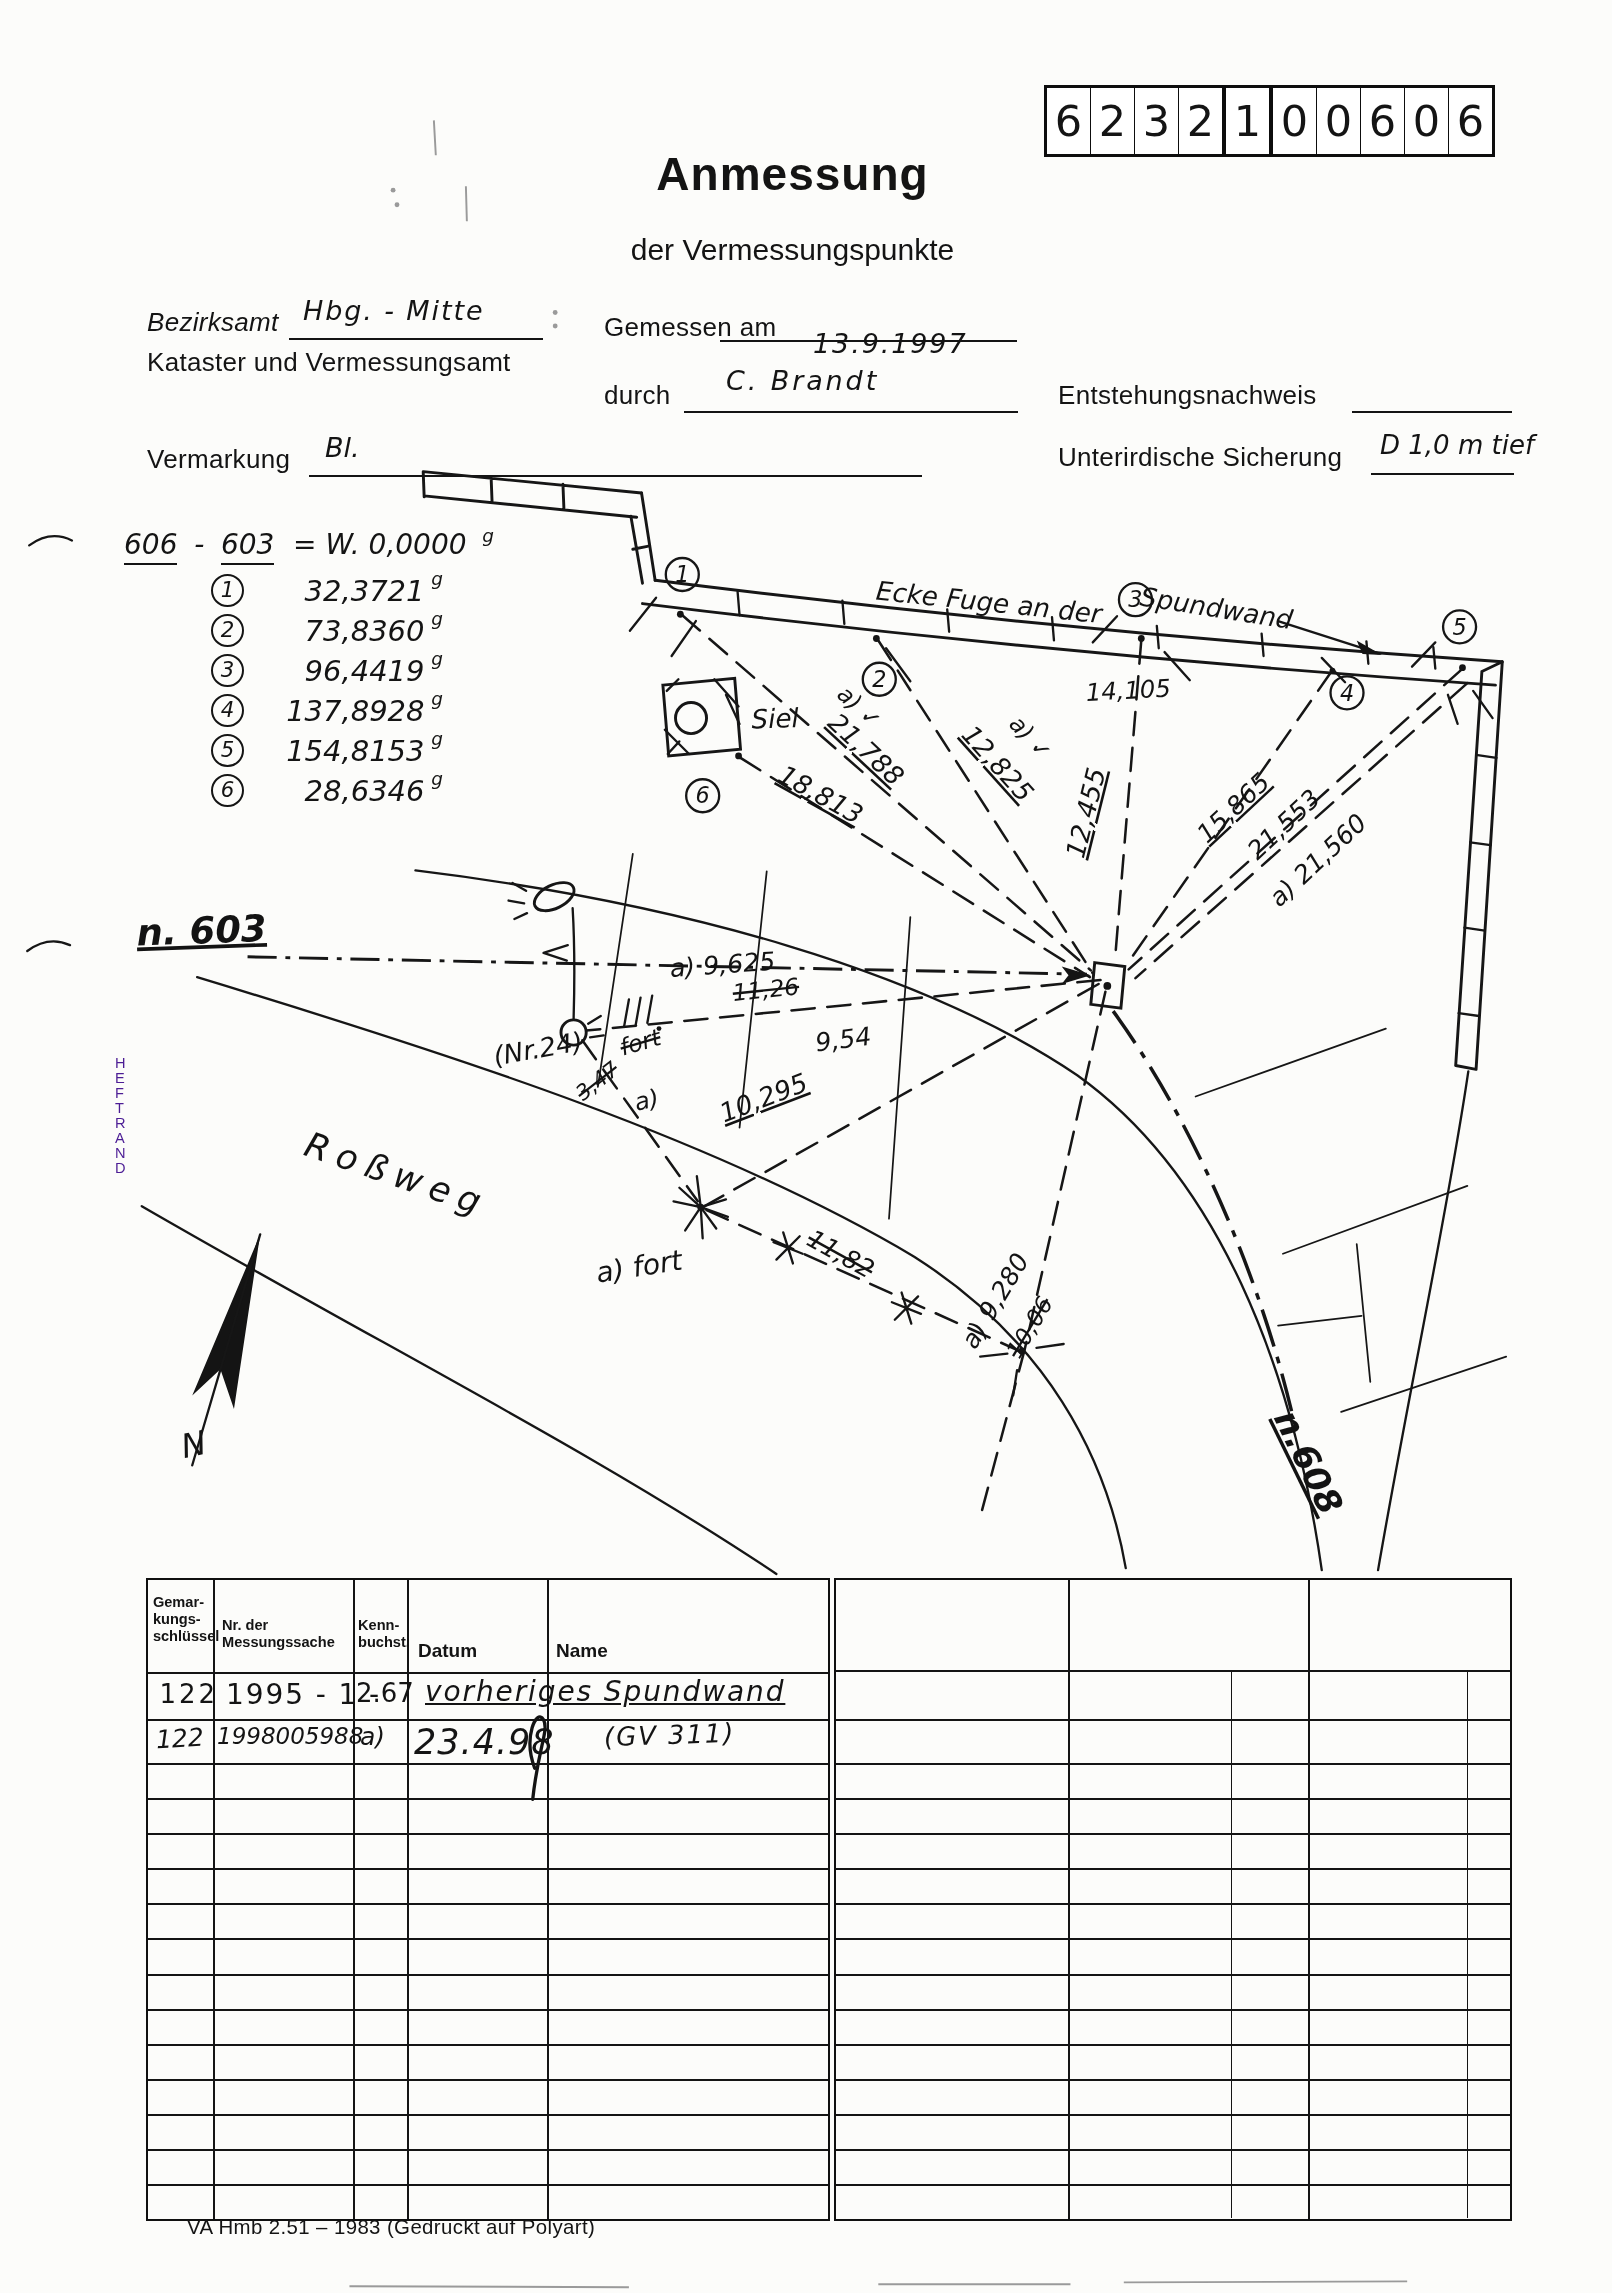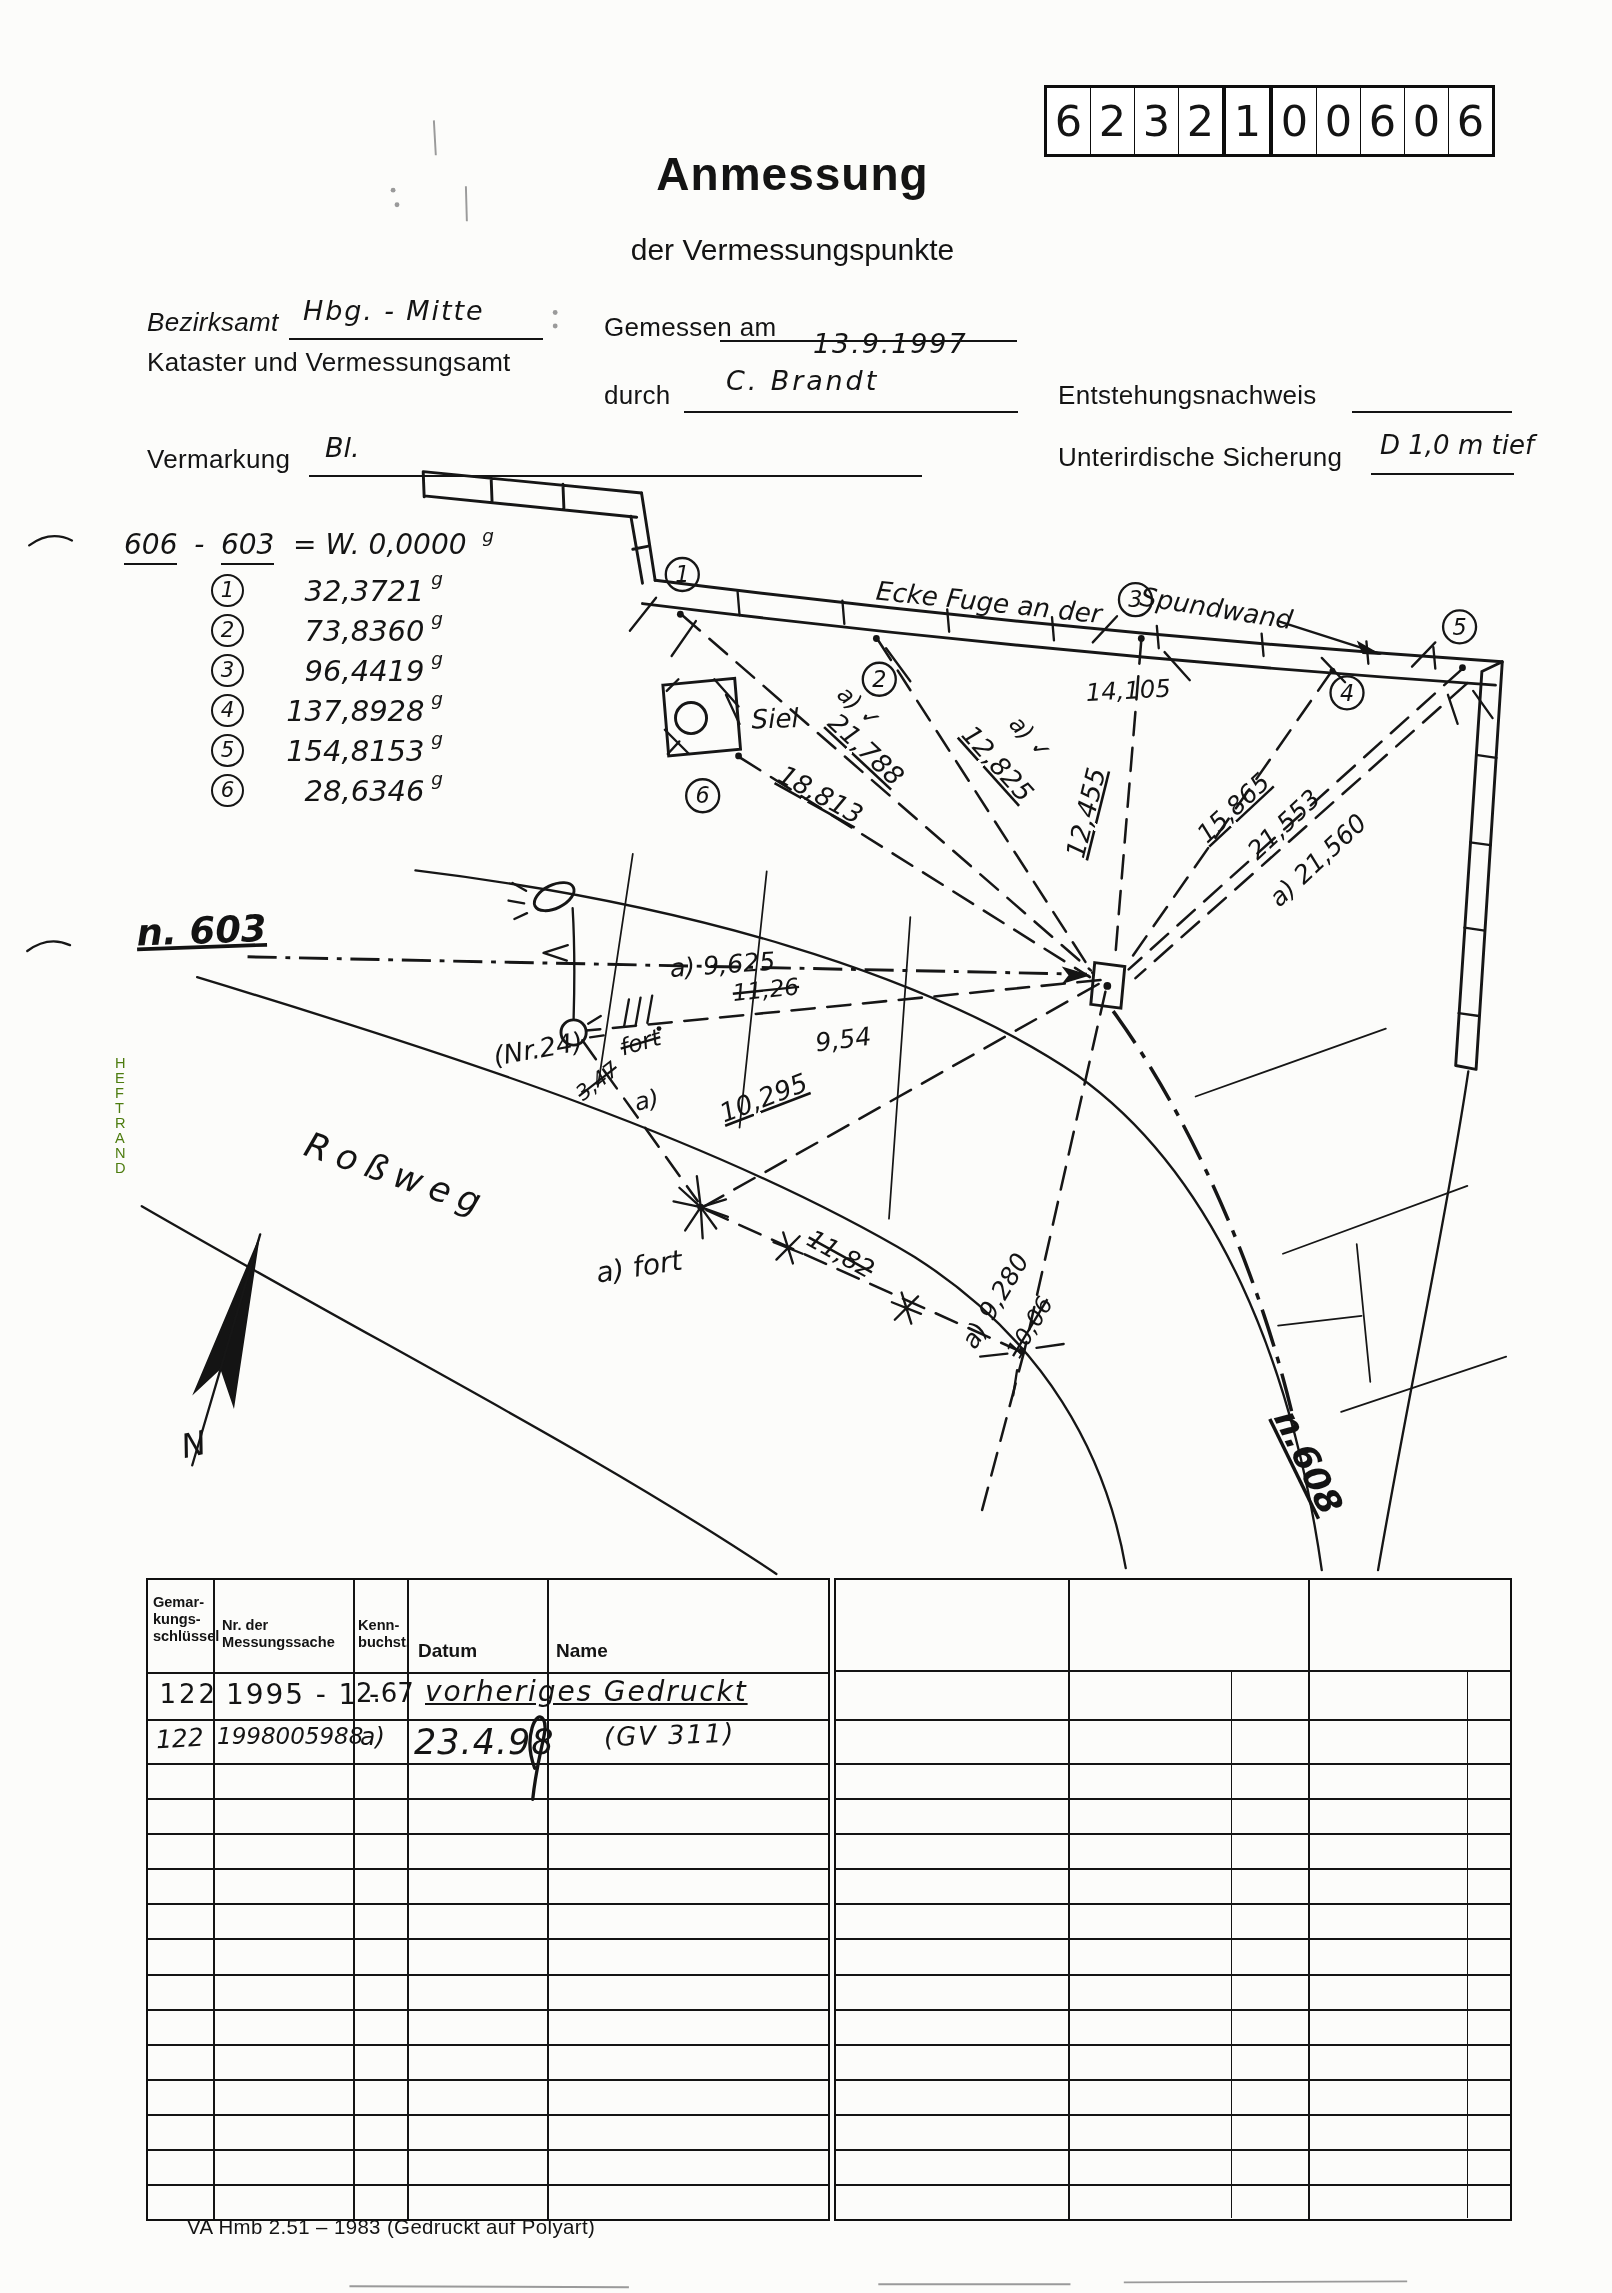--- a/index.html
+++ b/index.html
@@ -33,21 +33,21 @@
   .aref .u{border-bottom:2.3px solid #141414;padding-bottom:1.9px;}
   .entries{margin-left:87px;}
   .arow{display:flex;align-items:center;height:40px;}
   .circ{width:29px;height:29px;border:2.5px solid #141414;border-radius:50%;text-align:center;
         font:italic 21.3px/27px "DejaVu Sans",sans-serif;margin-right:15.5px;flex:none;}
   .aval{width:165px;text-align:right;font-size:29px;}
   .gsup{font-size:18.4px;margin-left:6.8px;transform:translateY(-11.6px);display:inline-block;}
 
   
   .heftrand{left:115px;top:1056px;width:16.5px;font-size:14.6px;line-height:15px;
-            word-break:break-all;letter-spacing:0;color:#4d7c0f;}
+            word-break:break-all;letter-spacing:0;color:#4c1d95;}
 
   
   .sketch{left:0;top:0;width:1613px;height:2294px;}
   .sk{stroke:#161616;fill:none;stroke-width:3;stroke-linecap:round;}
   .w2{stroke-width:2.4;}
   .thin{stroke-width:1.8;}
   .dash{stroke:#161616;fill:none;stroke-width:2.6;stroke-linecap:round;stroke-dasharray:24 13;}
   .dashdot{stroke:#161616;fill:none;stroke-width:3;stroke-dasharray:30 9 5 9;}
   .dashdot2{stroke:#161616;fill:none;stroke-width:3.6;stroke-dasharray:40 11 7 11;}
   .fillb{fill:#141414;stroke:none;}
@@ -351,21 +351,21 @@
     <div class="cellt hdr" style="left:74px;top:37px;">Nr. der
 Messungssache</div>
     <div class="cellt hdr" style="left:210px;top:37px;">Kenn-
 buchst.</div>
     <div class="cellt hdr2" style="left:270px;top:60px;">Datum</div>
     <div class="cellt hdr2" style="left:408px;top:60px;">Name</div>
 
     <div class="cellt hw" style="left:11.6px;top:99px;font-size:26px;font-style:normal;letter-spacing:2.9px;">122</div>
     <div class="cellt hw" style="left:78px;top:98px;font-size:28px;font-style:normal;letter-spacing:1.9px;">1995 - 1 -</div>
     <div class="cellt hw" style="left:208px;top:98px;font-size:26px;font-style:normal;">2.67</div>
-    <div class="cellt hw" style="left:277px;top:95px;font-size:28px;letter-spacing:1.9px;text-decoration:underline;">vorheriges Gedruckt</div>
+    <div class="cellt hw" style="left:277px;top:95px;font-size:28px;letter-spacing:1.9px;text-decoration:underline;">vorheriges Spundwand</div>
 
     <div class="cellt hw" style="left:7.8px;top:144px;font-size:25px;transform:rotate(-3deg);">122</div>
     <div class="cellt hw" style="left:69px;top:143px;font-size:23px;">1998005988</div>
     <div class="cellt hw" style="left:212px;top:142px;font-size:25px;">a)</div>
     <div class="cellt hw" style="left:266px;top:142px;font-size:35px;letter-spacing:1px;">23.4.98</div>
     <svg style="position:absolute;left:371px;top:124px;overflow:visible;" width="43" height="107" viewBox="0 0 44 110">
       <path d="M16,66 C4,34 18,4 25,16 C31,27 20,43 14,98" style="fill:none;stroke:#131313;stroke-width:3.4;stroke-linecap:round;"></path>
     </svg>
     <div class="cellt hw" style="left:456px;top:140px;font-size:26px;transform:rotate(-2deg);letter-spacing:1.9px;">(GV 311)</div>
   </div>

